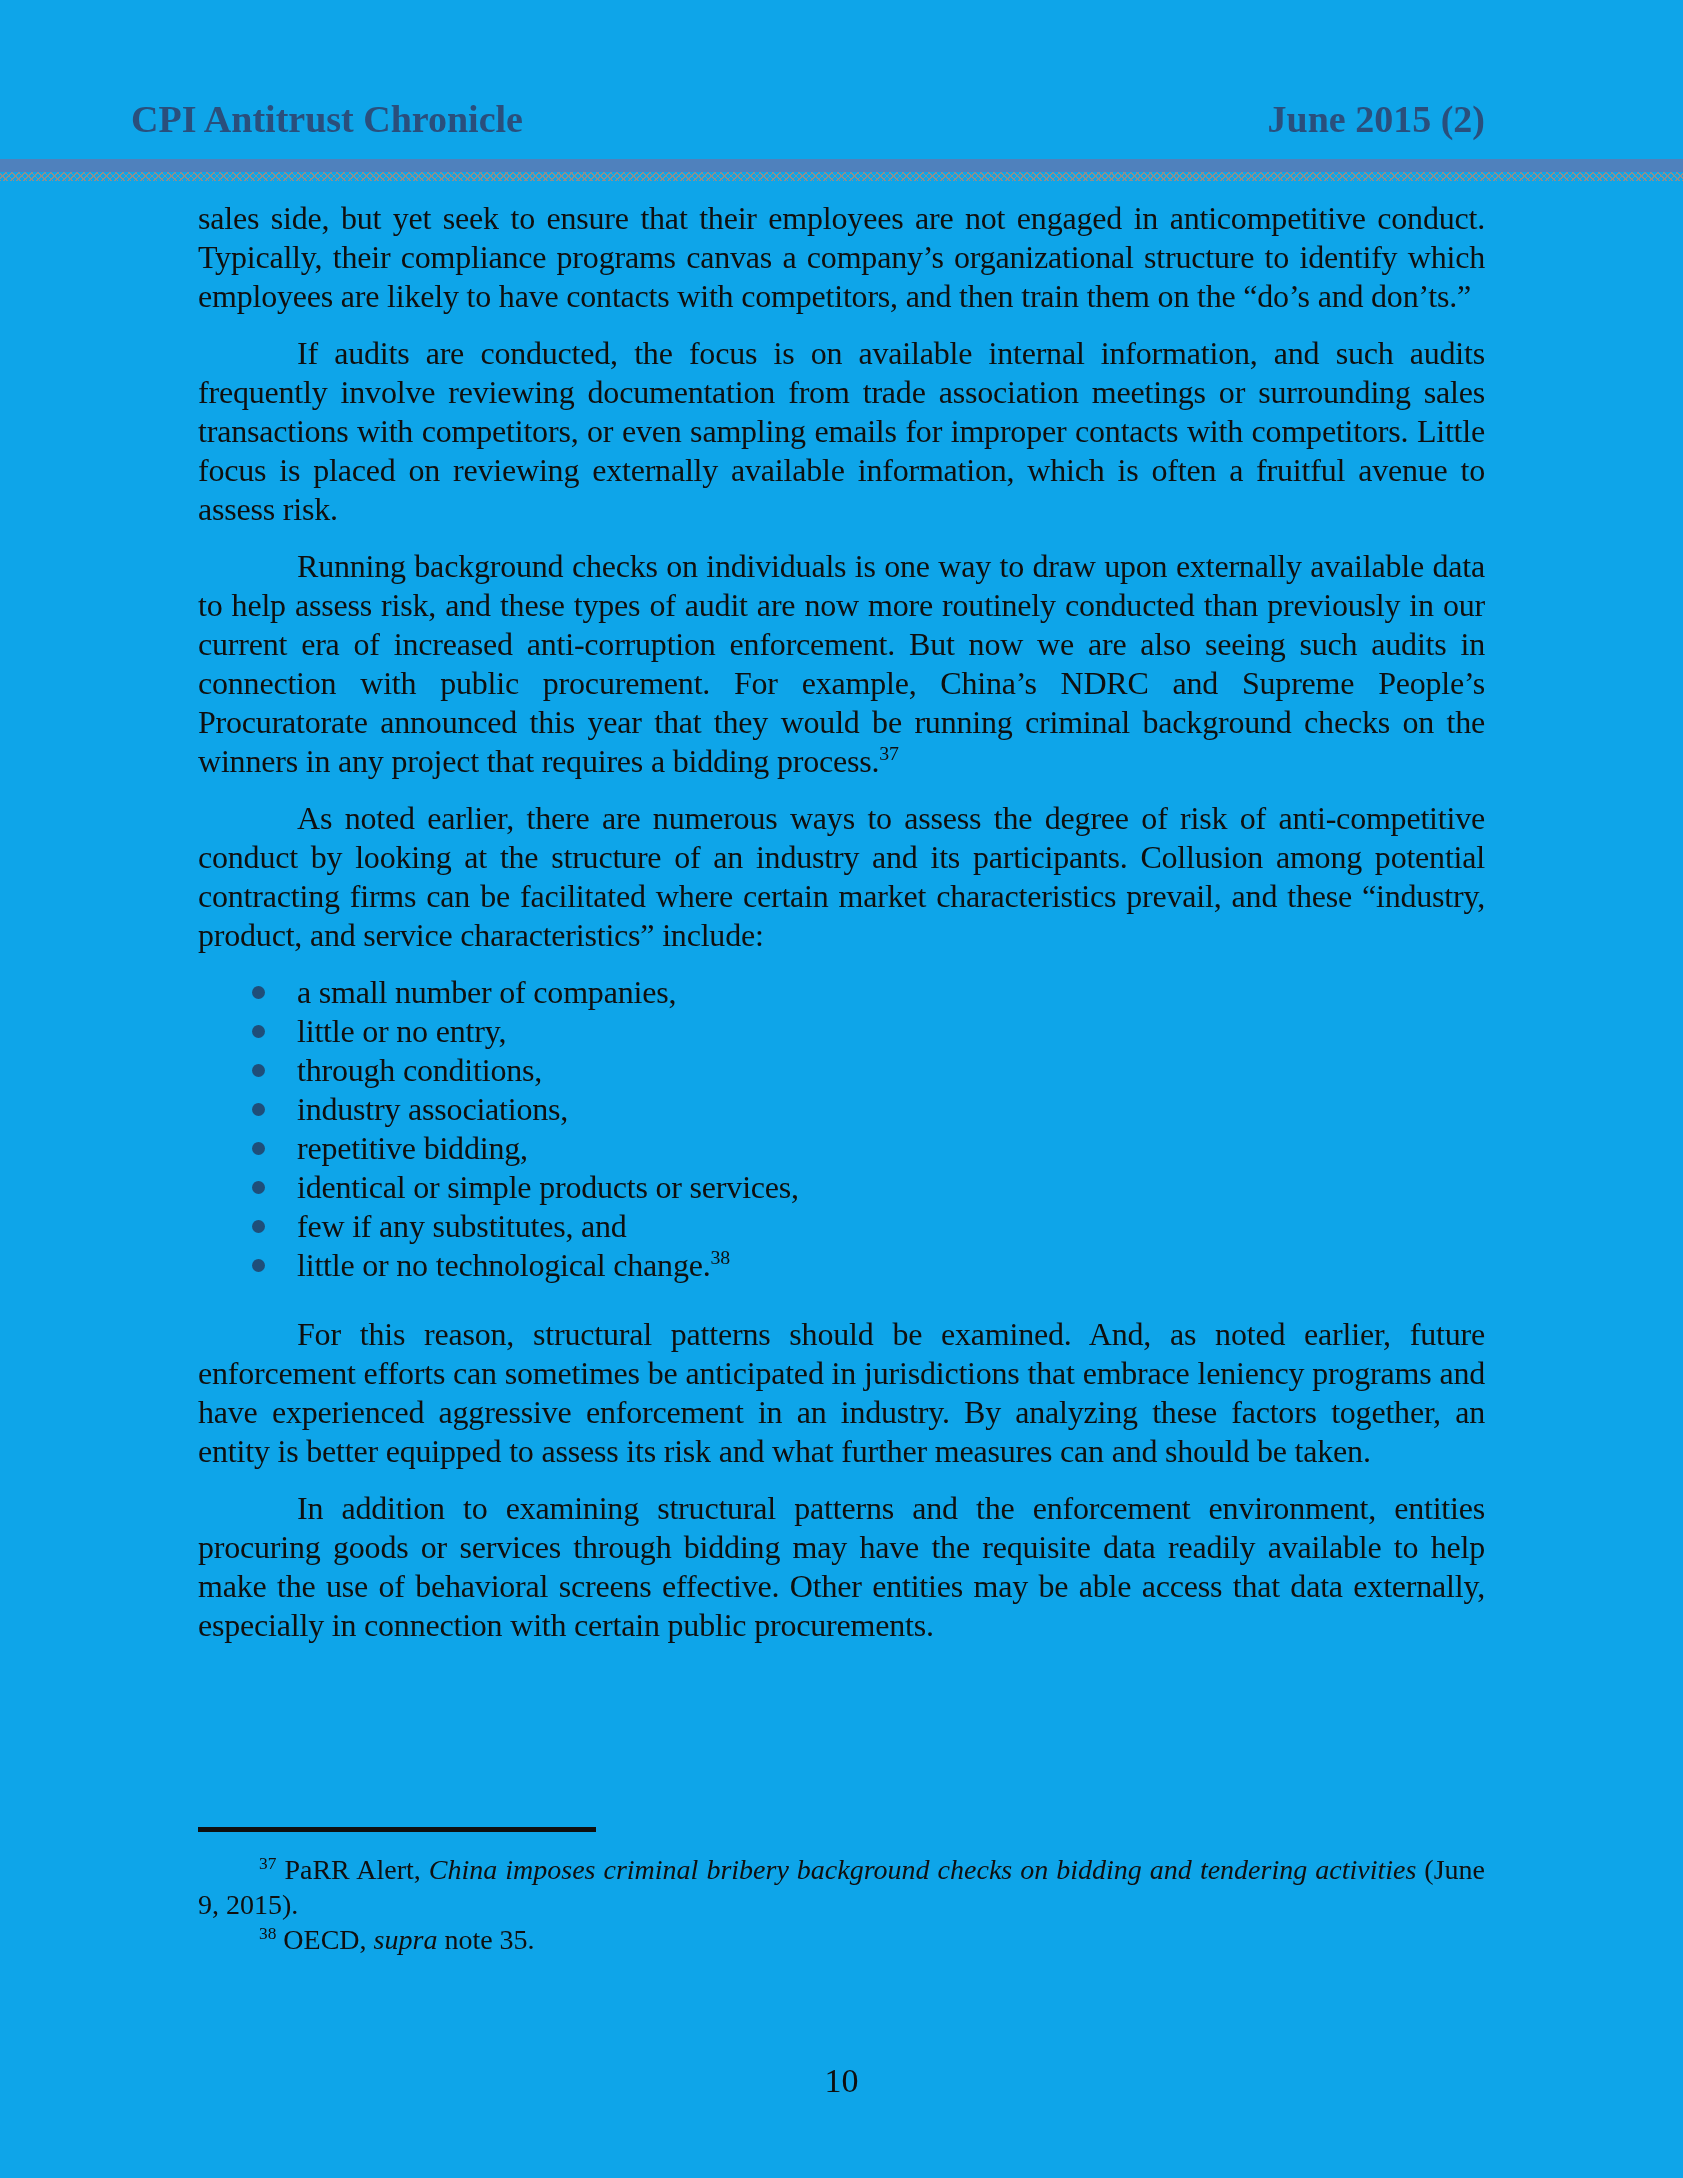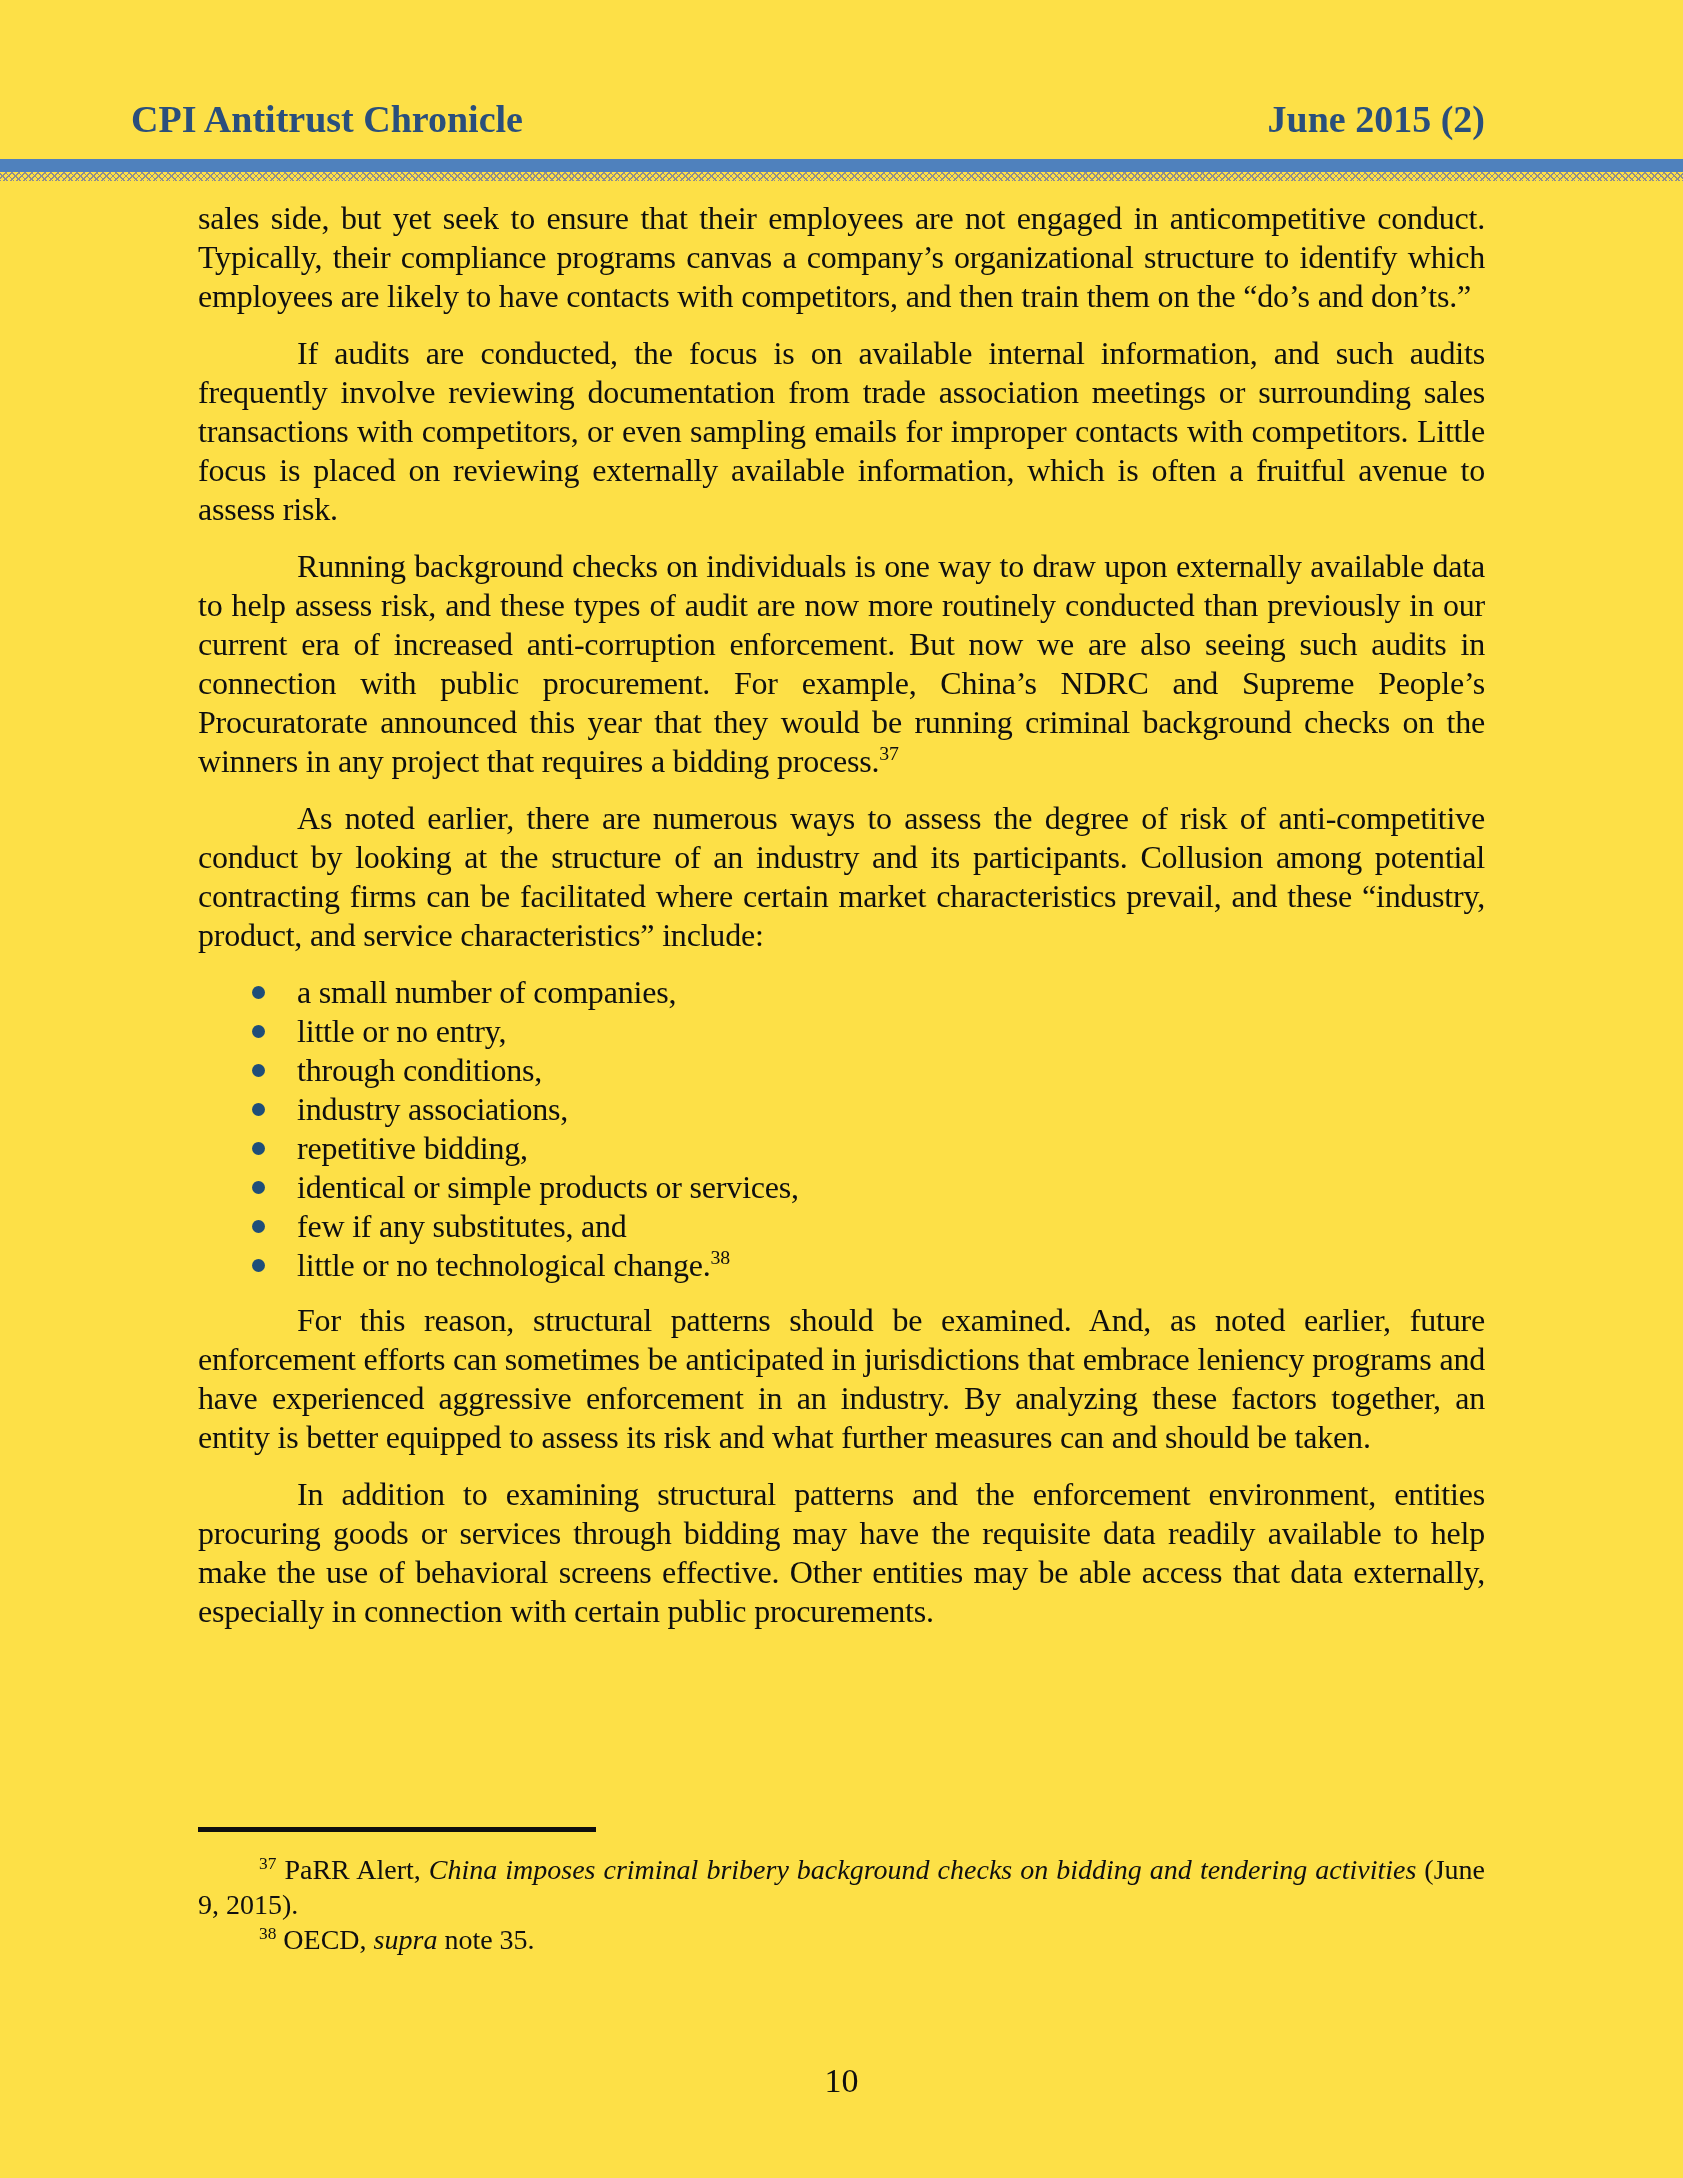--- a/index.html
+++ b/index.html
@@ -1,21 +1,21 @@
 <!DOCTYPE html>
 <html><head>
 <meta charset="utf-8">
 <style>
   html, body { margin: 0; padding: 0; background: #e8e8e8; }
   .page {
     position: relative;
     width: 1683px;
     height: 2178px;
     margin: 0 auto;
-    background: #fde047;
+    background: #0ea5e9;
     font-family: "Liberation Serif", "DejaVu Serif", serif;
     color: #0f0f0f;
     overflow: hidden;
     box-sizing: border-box;
   }
 
   
   .header {
     display: flex;
     justify-content: space-between;
@@ -53,21 +53,21 @@
   .para.noindent { text-indent: 0; }
   sup.fn-ref {
     font-size: 0.62em;
     vertical-align: super;
     line-height: 0;
   }
 
   
   .bullets {
     list-style: none;
-    margin: 16px 0 16px 0;
+    margin: 16px 0 30px 0;
     padding: 0;
     text-align: left;
   }
   .bullets li {
     position: relative;
     padding-left: 99px;
     line-height: 39px;
   }
   .bullet-dot {
     position: absolute;

